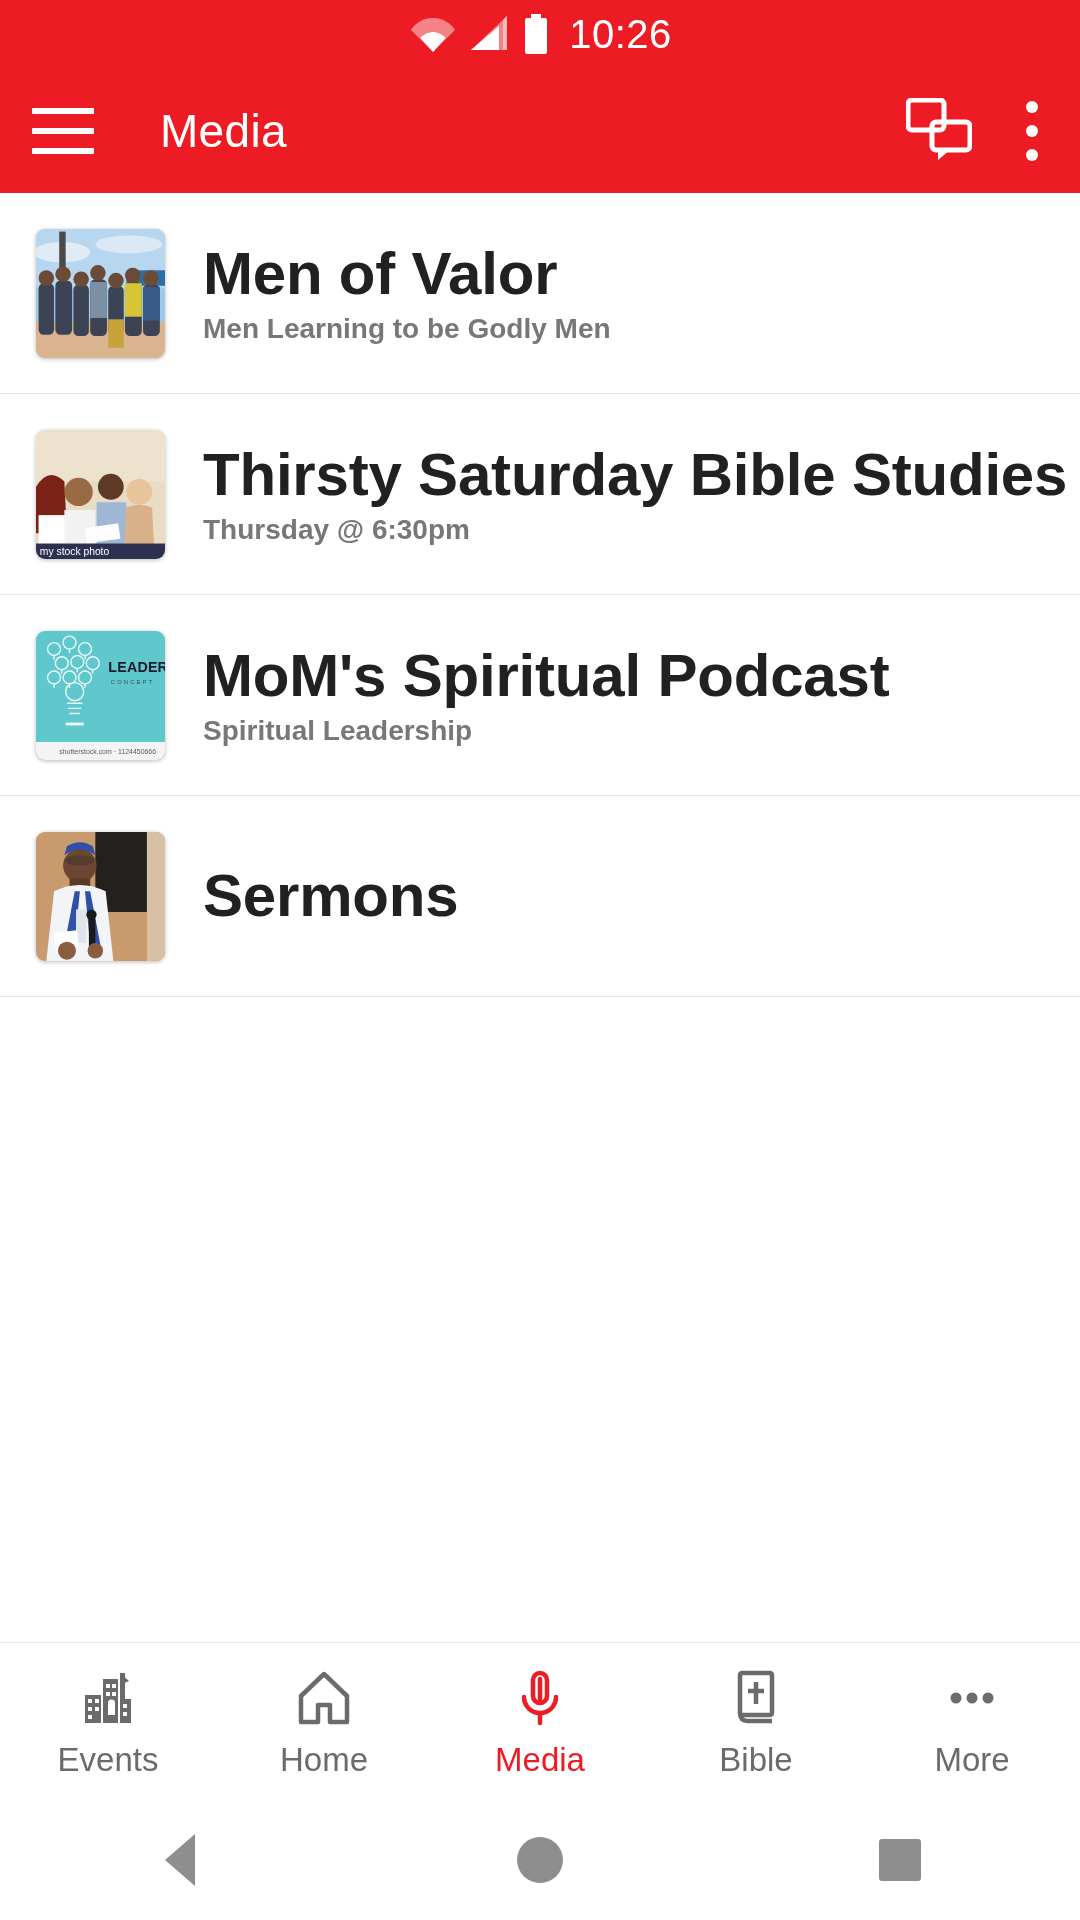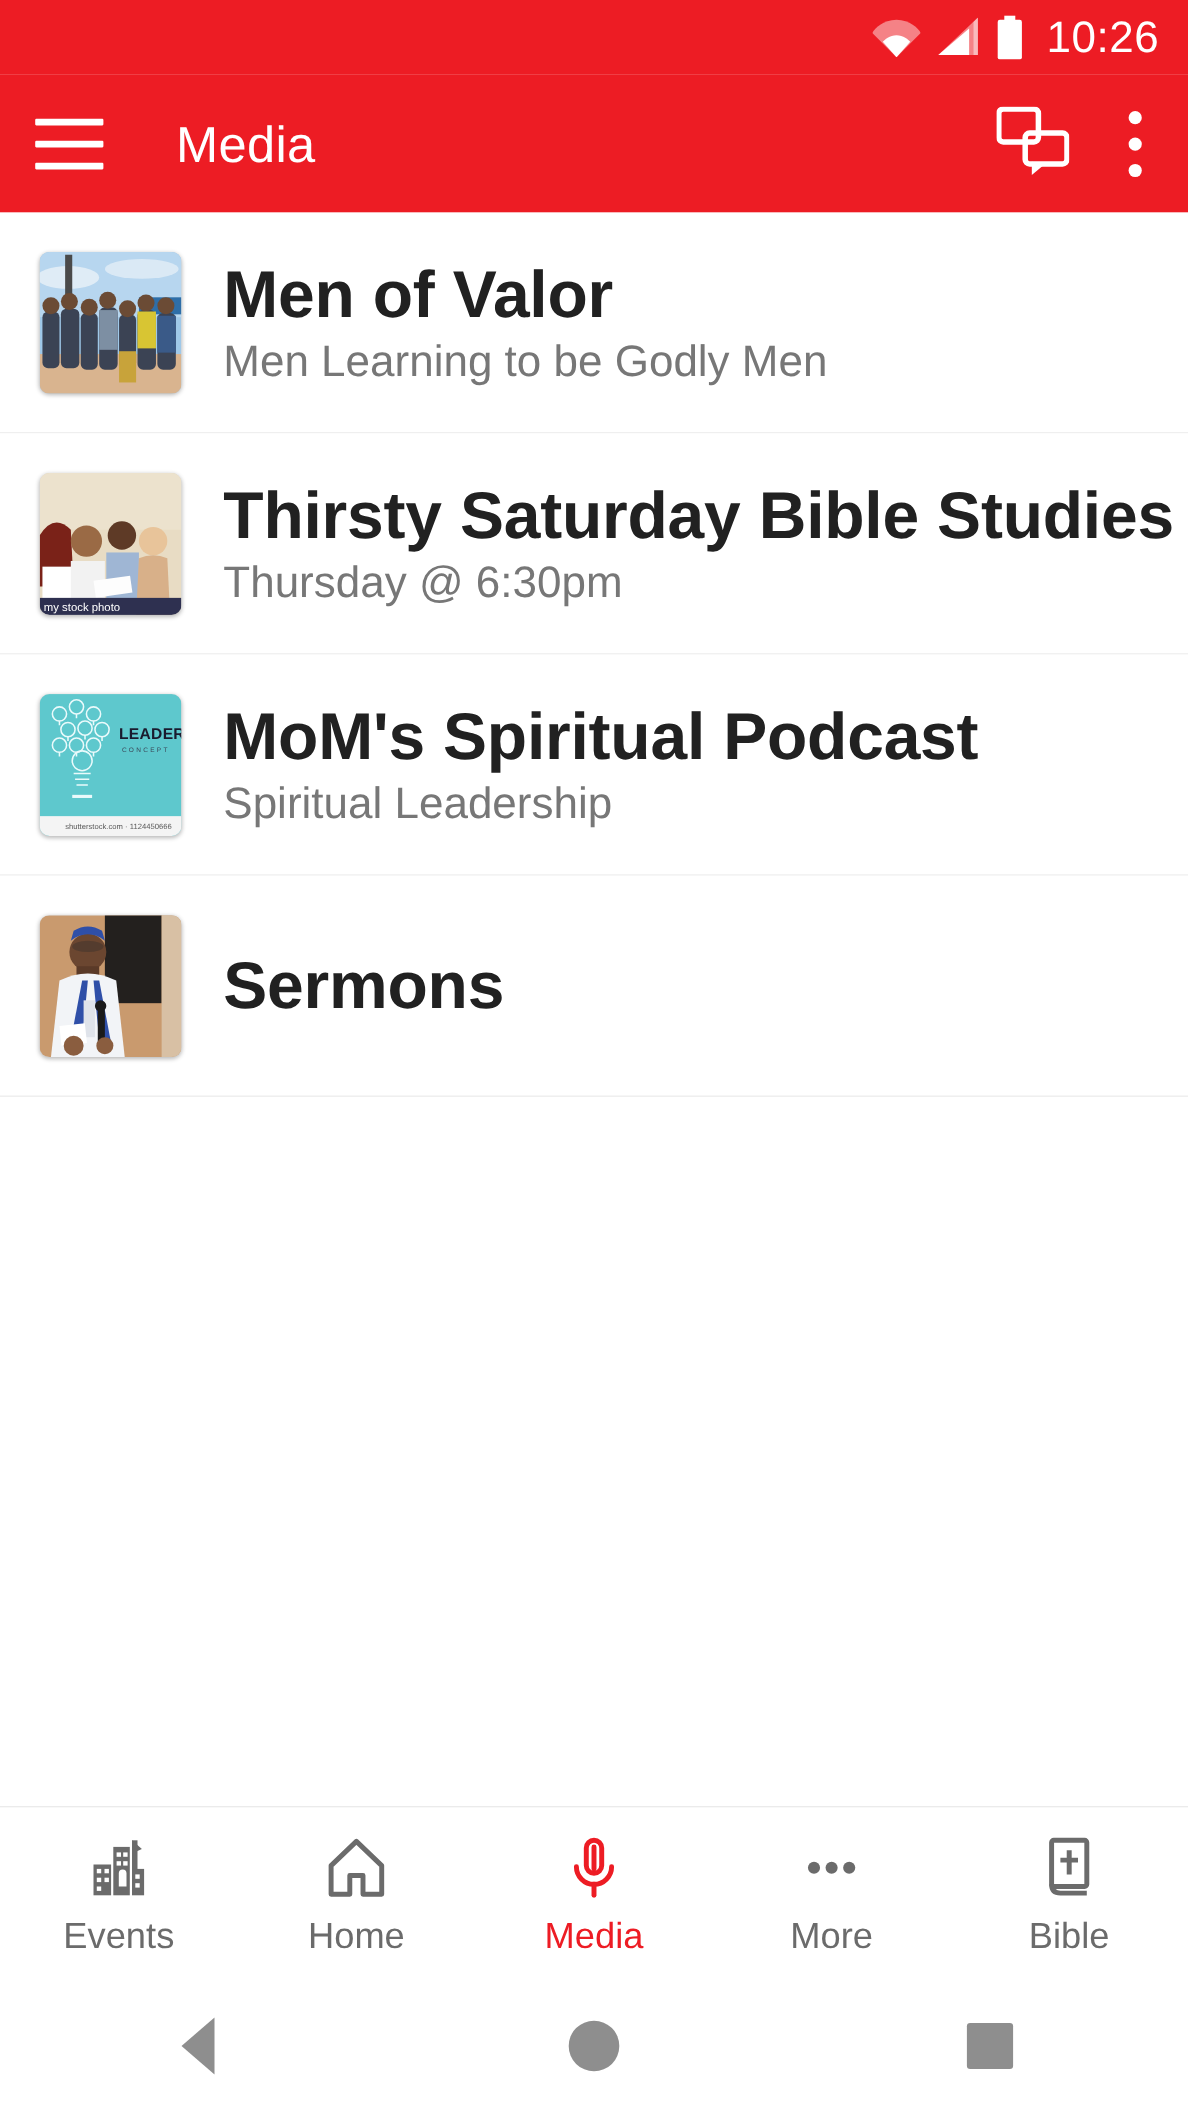--- a/index.html
+++ b/index.html
@@ -7,21 +7,21 @@
     width:1080px; height:1920px;
     background:#ffffff;
     font-family:"Liberation Sans", sans-serif;
     overflow:hidden;
   }
   .phone { position:relative; width:1080px; height:1920px; background:#fff; display:flex; flex-direction:column; }
 
   
   .statusbar {
     height:68px; background:#ed1c24; flex:0 0 68px;
-    display:flex; align-items:center; justify-content:flex-end;
+    display:flex; align-items:center; justify-content:center;
     padding-right:26px; gap:14px;padding-left:29px;
   }
   .sb-icon { display:flex; align-items:center; }
   .sb-time { color:#fff; font-size:40px; font-weight:400; letter-spacing:0.5px; line-height:1; margin-left:6px; }
 
   
   .appbar {
     height:125px; background:#ed1c24; flex:0 0 125px;
     display:flex; align-items:center; padding:0 32px; position:relative;
   }
@@ -41,21 +41,21 @@
   }
   .thumb {
     width:129px; height:129px; border-radius:9px; flex:0 0 129px;
     overflow:hidden; position:relative;
     box-shadow:0 1px 4px rgba(0,0,0,0.28);
     background:#ddd;
   }
   .thumb svg { display:block; width:100%; height:100%; }
   .row-text { margin-left:38px; display:flex; flex-direction:column; justify-content:center; gap:8px; }
   .row-title { font-size:60px; font-weight:700; color:#212121; line-height:1.06; letter-spacing:-0.2px; }
-  .row-sub { font-size:40px; font-weight:400; color:#777777; line-height:1.06; }
+  .row-sub { font-size:28px; font-weight:700; color:#777777; line-height:1.06; }
 
   
   .spacer { flex:1 1 auto; background:#fff; }
 
   
   .tabbar {
     flex:0 0 158px; height:158px; background:#fff;
     border-top:1px solid #e6e6e6;
     display:flex; align-items:center;
   }
@@ -298,39 +298,39 @@
           <line x1="29" y1="44" x2="29" y2="54" stroke="#ed1c24" stroke-width="4.5" stroke-linecap="round"></line>
           <line x1="29" y1="10" x2="29" y2="30" stroke="#ed1c24" stroke-width="4.5" stroke-linecap="round"></line>
         </svg>
       </span>
       <span class="tab-label">Media</span>
     </div>
 
     <div class="tab">
       <span class="tab-ico">
         <svg width="58" height="58" viewBox="0 0 58 58">
-          <circle cx="13" cy="29" r="5.5" fill="#6b6b6b"></circle>
-          <circle cx="29" cy="29" r="5.5" fill="#6b6b6b"></circle>
-          <circle cx="45" cy="29" r="5.5" fill="#6b6b6b"></circle>
-        </svg>
-      </span>
-      <span class="tab-label">More</span>
-    </div>
-
-    <div class="tab">
-      <span class="tab-ico">
-        <svg width="58" height="58" viewBox="0 0 58 58">
           <rect x="13" y="4" width="32" height="42" rx="2" fill="none" stroke="#6b6b6b" stroke-width="4.5"></rect>
           <path d="M13 44 q0 8 8 8 h24" fill="none" stroke="#6b6b6b" stroke-width="4.5" stroke-linejoin="round"></path>
           <line x1="29" y1="13" x2="29" y2="35" stroke="#6b6b6b" stroke-width="4.5"></line>
           <line x1="21" y1="22" x2="37" y2="22" stroke="#6b6b6b" stroke-width="4.5"></line>
         </svg>
       </span>
       <span class="tab-label">Bible</span>
     </div>
+
+    <div class="tab">
+      <span class="tab-ico">
+        <svg width="58" height="58" viewBox="0 0 58 58">
+          <circle cx="13" cy="29" r="5.5" fill="#6b6b6b"></circle>
+          <circle cx="29" cy="29" r="5.5" fill="#6b6b6b"></circle>
+          <circle cx="45" cy="29" r="5.5" fill="#6b6b6b"></circle>
+        </svg>
+      </span>
+      <span class="tab-label">More</span>
+    </div>
   </div>
 
   <div class="navbar">
     <div class="nav-btn">
         <div class="nav-back"></div>
       </div>
     <div class="nav-btn">
         <div class="nav-home"></div>
       </div>
     <div class="nav-btn">

